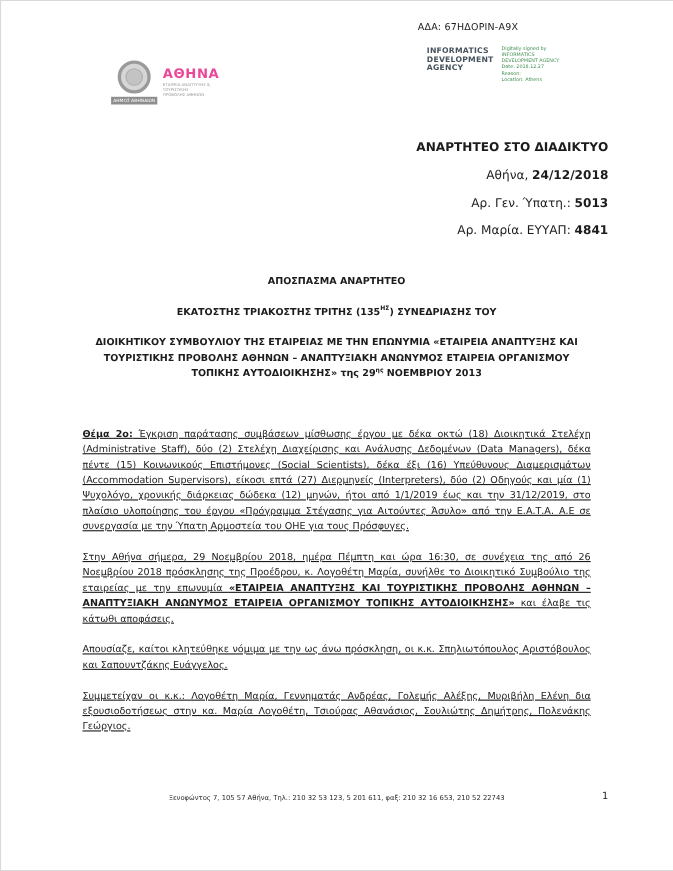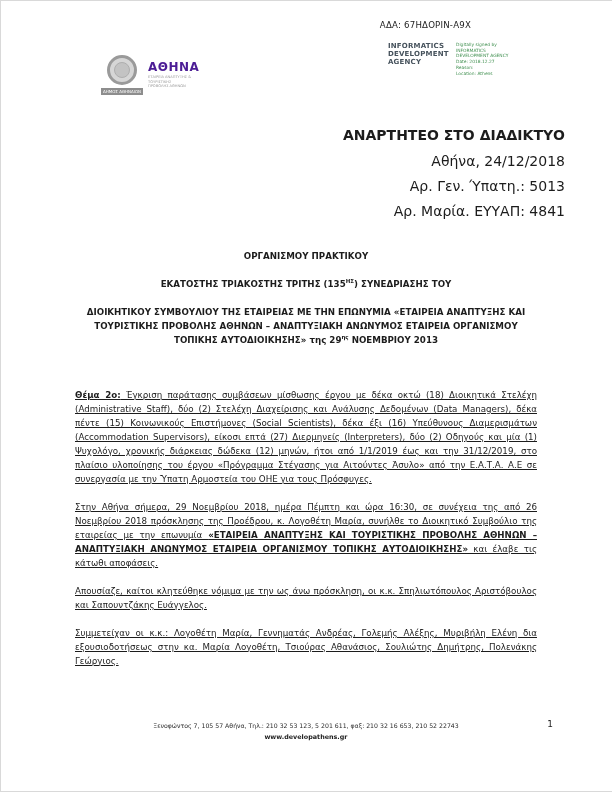--- a/index.html
+++ b/index.html
@@ -10,29 +10,29 @@
   }
   
   .ada{position:absolute;top:20px;right:157px;font-size:8.6px;letter-spacing:.2px;}
   
   .logos{position:absolute;left:103px;top:44px;width:88px;height:62px;display:flex;gap:7px;align-items:center;}
   .seal-wrap{display:flex;flex-direction:column;align-items:center;width:38px;}
   .seal-circle{width:30px;height:30px;border-radius:50%;border:3px solid #9a9a9a;background:#d6d6d6;box-sizing:border-box;position:relative;}
   .seal-circle::after{content:"";position:absolute;inset:4px;border-radius:50%;border:1px solid #aeaeae;background:#c3c3c3;}
   .seal-caption{margin-top:3px;background:#8d8d8d;color:#fff;font-size:4px;padding:1px 2px;white-space:nowrap;}
   .athina-wrap{display:flex;flex-direction:column;justify-content:center;width:44px;}
-  .athina-word{font-size:12px;font-weight:bold;color:#4c1d95;letter-spacing:.5px;line-height:1;}
+  .athina-word{font-size:12px;font-weight:bold;color:#ec4899;letter-spacing:.5px;line-height:1;}
   .athina-caption{margin-top:2px;font-size:3.6px;color:#9a9a9a;line-height:1.25;text-transform:uppercase;}
   
   .sig{position:absolute;left:388px;top:42px;width:152px;display:flex;gap:6px;}
   .sig-agency{width:62px;font-size:7px;line-height:1.15;color:#46525c;font-weight:bold;letter-spacing:.2px;}
   .sig-stamp{flex:1;font-size:4.4px;line-height:1.3;color:#3f8f4f;white-space:pre-line;}
   
-  .hline{position:absolute;right:63px;font-size:14px;text-align:right;}
-  .hline b{font-weight:normal;}
+  .hline{position:absolute;right:75px;font-size:11px;text-align:right;}
+  .hline b{font-weight:bold;}
   .anartiteo{top:127px;font-weight:bold;}
   .dateline{top:153px;}
   .genprot{top:178px;}
   .eyyap{top:203px;}
   
   .title{position:absolute;left:76px;width:460px;text-align:center;font-weight:bold;font-size:8.7px;line-height:1.6;}
   .t1{top:250px;}
   .t2{top:278px;}
   .t3{top:306px;}
   sup{font-size:5.5px;vertical-align:super;line-height:0;}
@@ -74,30 +74,29 @@
   </div>
 
   <div class="hline anartiteo">ΑΝΑΡΤΗΤΕΟ ΣΤΟ ΔΙΑΔΙΚΤΥΟ</div>
 
   <div class="hline dateline"><span>Αθήνα, </span><b>24/12/2018</b></div>
 
   <div class="hline genprot"><span>Αρ. Γεν. Ύπατη.: </span><b>5013</b></div>
 
   <div class="hline eyyap"><span>Αρ. Μαρία. ΕΥΥΑΠ: </span><b>4841</b></div>
 
-  <div class="title t1">ΟΡΓΑΝΙΣΜΟΥ ΠΡΑΚΤΙΚΟΥ</div>
+  <div class="title t1">ΑΠΟΣΠΑΣΜΑ ΑΝΑΡΤΗΤΕΟ</div>
 
   <div class="title t2"><span>ΕΚΑΤΟΣΤΗΣ ΤΡΙΑΚΟΣΤΗΣ ΤΡΙΤΗΣ (135</span><sup>ΗΣ</sup><span>) ΣΥΝΕΔΡΙΑΣΗΣ ΤΟΥ</span></div>
 
   <div class="title t3"><span>ΔΙΟΙΚΗΤΙΚΟΥ ΣΥΜΒΟΥΛΙΟΥ ΤΗΣ ΕΤΑΙΡΕΙΑΣ ΜΕ ΤΗΝ ΕΠΩΝΥΜΙΑ «ΕΤΑΙΡΕΙΑ ΑΝΑΠΤΥΞΗΣ ΚΑΙ ΤΟΥΡΙΣΤΙΚΗΣ ΠΡΟΒΟΛΗΣ ΑΘΗΝΩΝ – ΑΝΑΠΤΥΞΙΑΚΗ ΑΝΩΝΥΜΟΣ ΕΤΑΙΡΕΙΑ ΟΡΓΑΝΙΣΜΟΥ ΤΟΠΙΚΗΣ ΑΥΤΟΔΙΟΙΚΗΣΗΣ» της 29</span><sup>ης</sup><span> ΝΟΕΜΒΡΙΟΥ 2013</span></div>
 
   <div class="content">
     <p><b>Θέμα 2ο:</b><span> Έγκριση παράτασης συμβάσεων μίσθωσης έργου με δέκα οκτώ (18) Διοικητικά Στελέχη (Administrative Staff), δύο (2) Στελέχη Διαχείρισης και Ανάλυσης Δεδομένων (Data Managers), δέκα πέντε (15) Κοινωνικούς Επιστήμονες (Social Scientists), δέκα έξι (16) Υπεύθυνους Διαμερισμάτων (Accommodation Supervisors), είκοσι επτά (27) Διερμηνείς (Interpreters), δύο (2) Οδηγούς και μία (1) Ψυχολόγο, χρονικής διάρκειας δώδεκα (12) μηνών, ήτοι από 1/1/2019 έως και την 31/12/2019, στο πλαίσιο υλοποίησης του έργου «Πρόγραμμα Στέγασης για Αιτούντες Άσυλο» από την Ε.Α.Τ.Α. Α.Ε σε συνεργασία με την Ύπατη Αρμοστεία του ΟΗΕ για τους Πρόσφυγες.</span></p>
     <p><span>Στην Αθήνα σήμερα, 29 Νοεμβρίου 2018, ημέρα Πέμπτη και ώρα 16:30, σε συνέχεια της από 26 Νοεμβρίου 2018 πρόσκλησης της Προέδρου, κ. Λογοθέτη Μαρία, συνήλθε το Διοικητικό Συμβούλιο της εταιρείας με την επωνυμία </span><b>«ΕΤΑΙΡΕΙΑ ΑΝΑΠΤΥΞΗΣ ΚΑΙ ΤΟΥΡΙΣΤΙΚΗΣ ΠΡΟΒΟΛΗΣ ΑΘΗΝΩΝ – ΑΝΑΠΤΥΞΙΑΚΗ ΑΝΩΝΥΜΟΣ ΕΤΑΙΡΕΙΑ ΟΡΓΑΝΙΣΜΟΥ ΤΟΠΙΚΗΣ ΑΥΤΟΔΙΟΙΚΗΣΗΣ»</b><span> και έλαβε τις κάτωθι αποφάσεις.</span></p>
     <p>Απουσίαζε, καίτοι κλητεύθηκε νόμιμα με την ως άνω πρόσκληση, οι κ.κ. Σπηλιωτόπουλος Αριστόβουλος και Σαπουντζάκης Ευάγγελος.</p>
     <p>Συμμετείχαν οι κ.κ.: Λογοθέτη Μαρία, Γεννηματάς Ανδρέας, Γολεμής Αλέξης, Μυριβήλη Ελένη δια εξουσιοδοτήσεως στην κα. Μαρία Λογοθέτη, Τσιούρας Αθανάσιος, Σουλιώτης Δημήτρης, Πολενάκης Γεώργιος.</p>
   </div>
 
   <div class="footer-address">Ξενοφώντος 7, 105 57 Αθήνα, Τηλ.: 210 32 53 123, 5 201 611, φαξ: 210 32 16 653, 210 52 22743</div>
-  <div class="footer-site">www.developathens.gr</div>
   <div class="pagenum">1</div>
 
 </div>
 
 </body></html>

